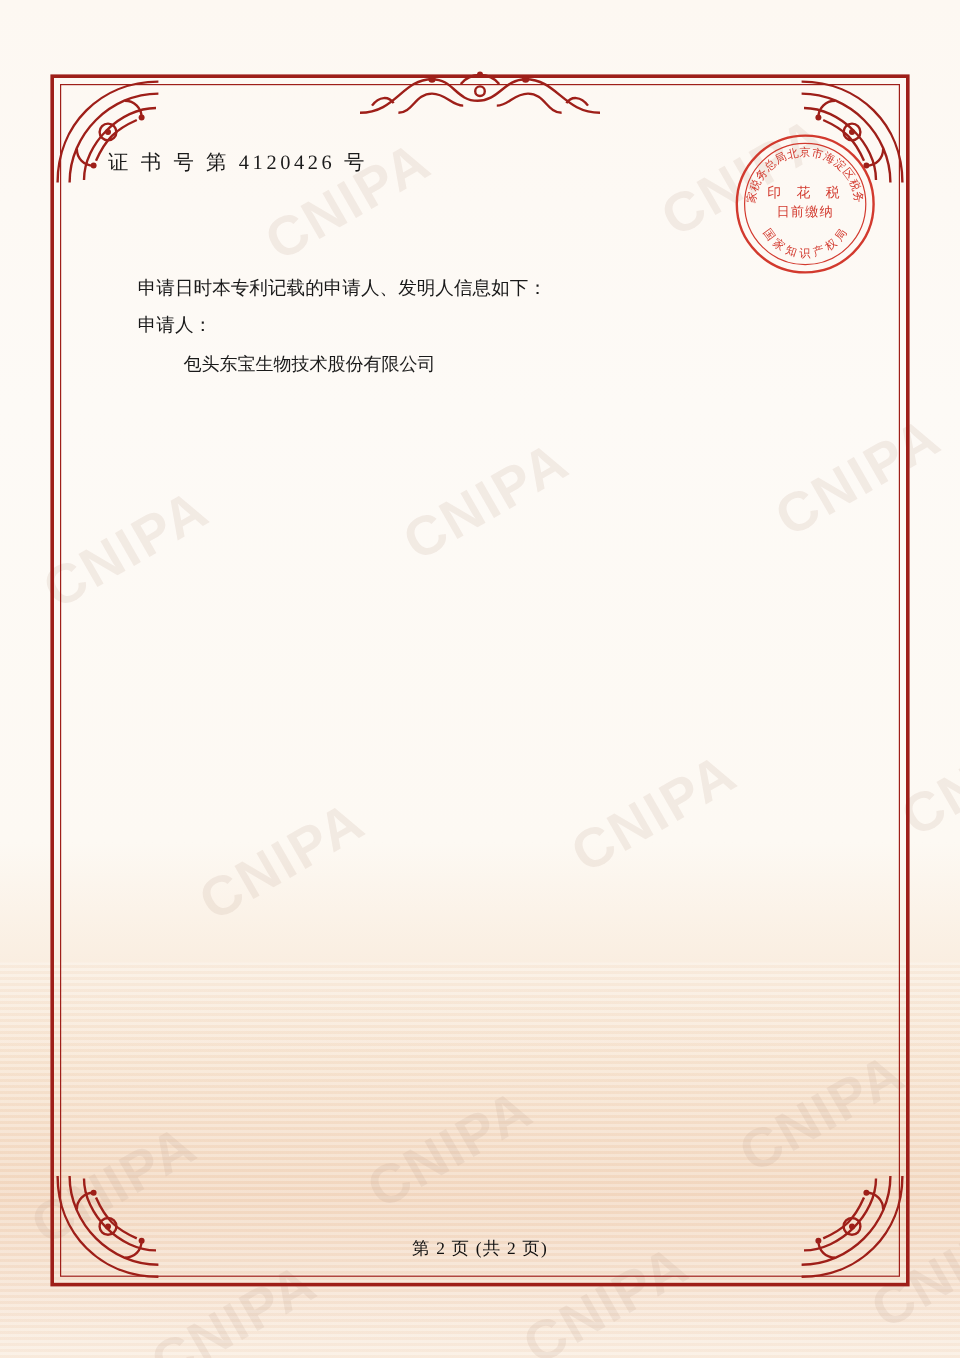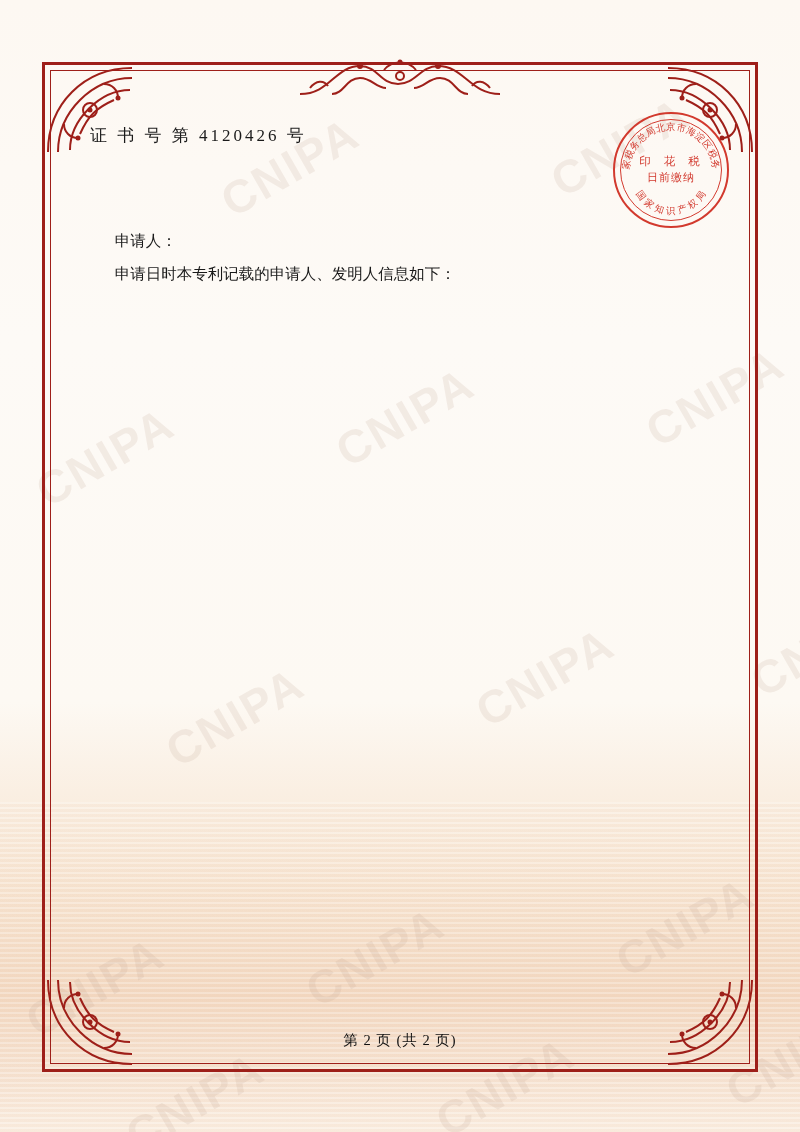--- a/index.html
+++ b/index.html
@@ -343,23 +343,24 @@
       <div class="l1">印 花 税</div>
       <div class="l2">日前缴纳</div>
     </div>
   </div>
 
   <div class="content">
 
     <div class="cert-no">证 书 号 第 4120426 号</div>
 
 
+    <p class="label">申请日时本专利记载的申请人、发明人信息如下：</p>
+
     <p class="label tight">申请人：</p>
-
-    <p class="label">申请日时本专利记载的申请人、发明人信息如下：</p>
+    <p class="value">包头东宝生物技术股份有限公司</p>
 
     <div class="gap-lg"></div>
 
 
   </div>
 
   <div class="footer">第 2 页 (共 2 页)</div>
 
 </div>
 

